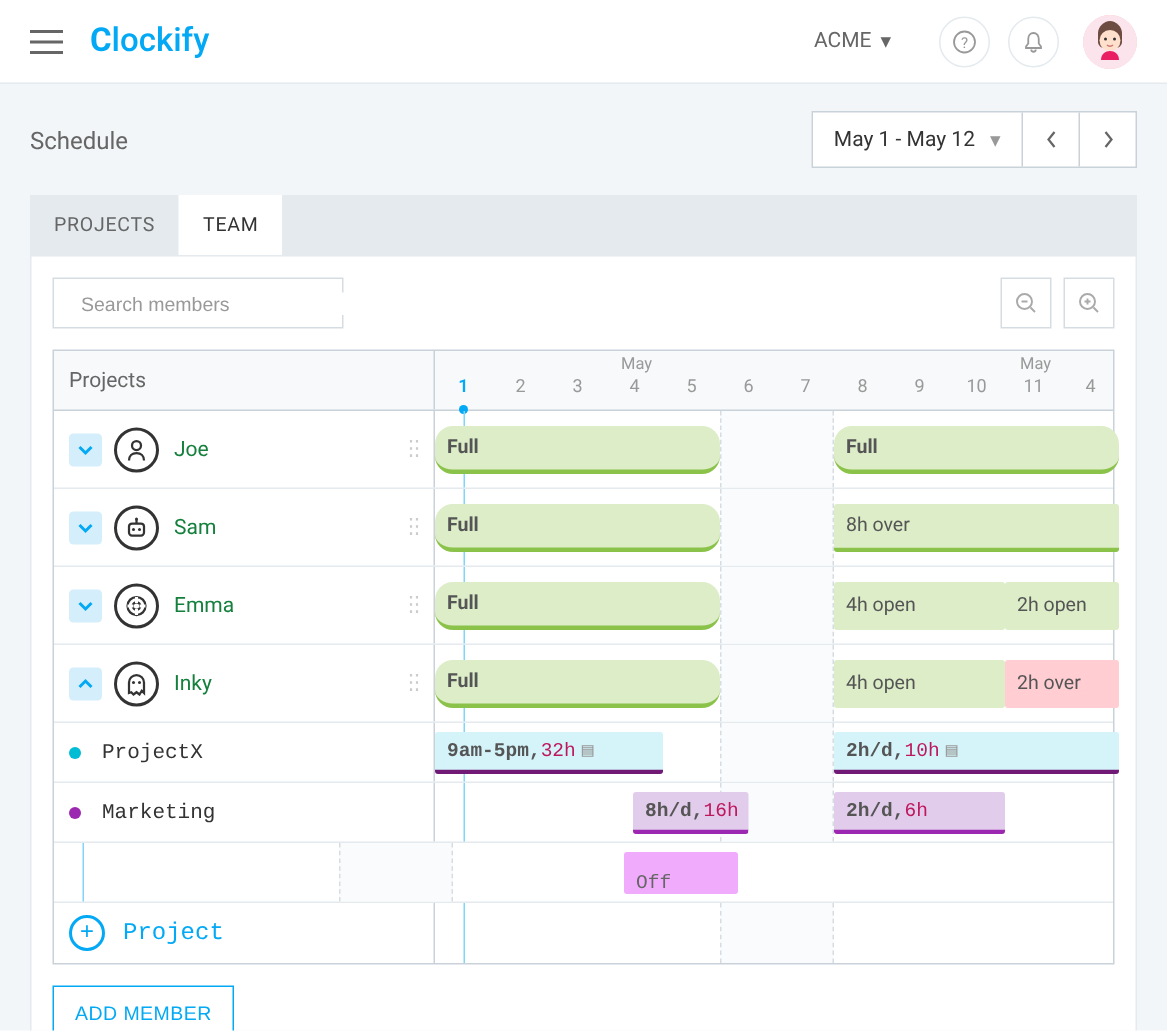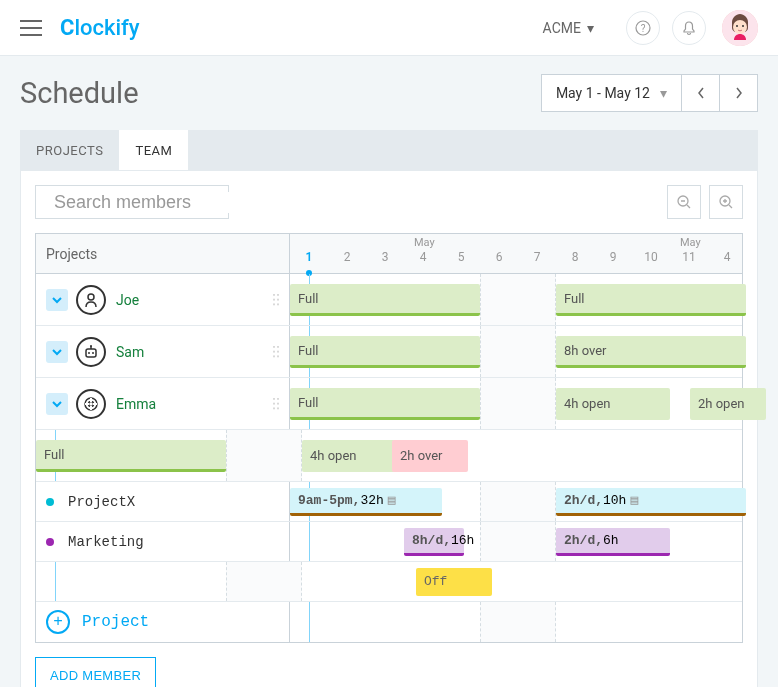--- a/index.html
+++ b/index.html
@@ -9,32 +9,32 @@
 .hamburger span { height: 2px; background: #666; }
 .logo { margin-left: 18px; font-size: 22px; font-weight: 500; color: #03a9f4; letter-spacing: 0; }
 .logo .c { font-weight: 700; }
 .spacer { flex: 1; }
 .workspace { display: flex; color: #666; font-size: 14px; margin-right: 20px; cursor: pointer; }
 .workspace .caret { margin-left: 6px; }
 .header-icon { width: 34px; height: 34px; border: 1px solid #e4eaee; border-radius: 50%; display: flex; align-items: center; justify-content: center; margin-left: 12px; cursor: pointer; color: #999; }
 .avatar { width: 36px; height: 36px; border-radius: 50%; background: #f8cdd0; margin-left: 16px; display: flex; align-items: center; justify-content: center; overflow: hidden; }
 .content { padding: 18px 20px; }
 .title-row { display: flex; align-items: center; margin-bottom: 18px; }
-.title { font-size: 29px; font-weight: 400; color: #666; flex: 1; }
+.title { font-size: 16px; font-weight: 400; color: #666; flex: 1; }
 .date-range-box { display: flex; align-items: center; border: 1px solid #c9d2d9; background: #fff; height: 38px; }
 .date-range { padding: 0 14px; display: flex; align-items: center; font-size: 14px; color: #333; cursor: pointer; }
 .date-range .caret { margin-left: 10px; color: #999; }
 .nav-btn { width: 38px; height: 100%; border-left: 1px solid #c9d2d9; display: flex; align-items: center; justify-content: center; cursor: pointer; color: #666; }
 .tabs { display: flex; background: #e4eaee; height: 40px; }
 .tab { padding: 0 16px; display: flex; align-items: center; font-size: 13px; color: #666; cursor: pointer; text-transform: uppercase; letter-spacing: 0.5px; }
 .tab.active { background: #fff; color: #333; }
 .panel { background: #fff; border: 1px solid #e4eaee; padding: 14px; }
 .search-row { display: flex; margin-bottom: 14px; }
 .search-box { display: flex; align-items: center; border: 1px solid #d5dde2; height: 34px; width: 194px; padding: 0 10px; }
-.search-box input { border: none; outline: none; flex: 1; font-size: 18px; margin-left: 8px; color: #3b82f6; }
+.search-box input { border: none; outline: none; flex: 1; font-size: 13px; margin-left: 8px; color: #3b82f6; }
 .search-box input::placeholder { color: #999; }
 .zoom-btn { width: 34px; height: 34px; border: 1px solid #d5dde2; display: flex; align-items: center; justify-content: center; margin-left: 8px; cursor: pointer; color: #999; }
 .grid { border: 1px solid #c9d2d9; }
 .grid-header { display: flex; background: #f7f9fa; height: 40px; border-bottom: 1px solid #c9d2d9; }
 .left-col { width: 254px; border-right: 1px solid #c9d2d9; display: flex; align-items: center; padding: 0 10px; font-size: 14px; color: #666; flex-shrink: 0; position: relative; }
 .grid-header .left-col { border-right: 1px solid #c9d2d9; }
 .timeline-head { flex: 1; position: relative; }
 .month-row { display: flex; height: 16px; font-size: 11px; color: #999; }
 .month-row .month { position: absolute; top: 2px; }
 .day-row { display: flex; height: 24px; }
@@ -50,29 +50,29 @@
 .user-name { font-size: 14px; color: #15803d; }
 .drag-handle { position: absolute; right: 8px; color: #ccc; cursor: grab; font-size: 14px; line-height: 5px; }
 .drag-handle::before { content: '⋮'; }
 .drag-handle::after { content: '⋮'; position: absolute; left: 4px; }
 .row-timeline { flex: 1; position: relative; display: flex; }
 .dot { width: 8px; height: 8px; border-radius: 50%; margin-right: 10px; flex-shrink: 0; }
 .sub-label { font-size: 14px; color: #333; margin-left: 4px; }
 .add-project { display: flex; align-items: center; color: #03a9f4; cursor: pointer; }
 .add-circle { width: 24px; height: 24px; border: 2px solid #03a9f4; border-radius: 50%; display: flex; align-items: center; justify-content: center; margin-right: 12px; font-size: 16px; line-height: 1; }
 .bar { position: absolute; height: 32px; top: 50%; transform: translateY(-50%); display: flex; align-items: center; padding: 0 8px; font-size: 13px; border-radius: 2px; white-space: nowrap; }
-.bar.full { background: #dcedc8; border-bottom: 3px solid #8bc34a; font-weight: 400; color: #555; }
+.bar.full { background: #dcedc8; border-bottom: 3px solid #8bc34a; font-weight: 700; color: #555; border-radius: 12px; }
 .bar.open { background: #dcedc8; border-bottom: 3px solid #8bc34a; color: #555; }
 .bar.plain { background: #dcedc8; color: #555; }
 .bar.over { background: #ffcdd2; color: #555; }
-.bar.cyan { background: #d4f4fa; border-bottom: 3px solid #a16207; color: #555; height: 28px; }
+.bar.cyan { background: #d4f4fa; border-bottom: 3px solid #701a75; color: #555; height: 28px; }
 .bar.purple { background: #e1cceb; border-bottom: 3px solid #9c27b0; color: #555; height: 28px; }
-.bar.grey { background: #fde047; color: #666; height: 28px; }
+.bar.grey { background: #f0abfc; color: #666; height: 28px; align-items: flex-end; }
 .bar .bold { font-weight: 600; }
-.bar .light { color: #000000; }
+.bar .light { color: #be185d; }
 .note-icon { margin-left: 4px; color: #999; }
 .add-member { margin-top: 14px; border: 1px solid #03a9f4; color: #03a9f4; background: #fff; padding: 10px 14px; font-size: 13px; font-weight: 500; cursor: pointer; letter-spacing: 0.3px; }
 .vline-today { position: absolute; top: 0; bottom: 0; width: 1px; background: #81d4fa; pointer-events: none; }
 .vline-weekend { position: absolute; top: 0; bottom: 0; width: 76px; background: #fafbfc; border-left: 1px dashed #d5dde2; border-right: 1px dashed #d5dde2; pointer-events: none; }
 svg { display: block; }
 </style>
 </head>
 <body>
 
 <div class="header">
@@ -261,36 +261,52 @@
           </div>
           <div class="row-timeline">
             <div class="vline-weekend" style="left:190px"></div>
             <div class="vline-today" style="left:19px"></div>
             <div class="bar full" style="left:0px;width:190px">
               <span>Full</span>
             </div>
             <div class="bar plain" style="left:266px;width:114px">
               <span>4h open</span>
             </div>
-            <div class="bar plain" style="left:400px;width:76px">
+            <div class="bar plain" style="left:380px;width:76px">
               <span>2h open</span>
             </div>
           </div>
         </div>
         <div class="grid-row">
+          <div class="row-left">
+            <div class="expand-btn">
+              <svg width="10" height="10">
+                <path d="M1 7l4-4 4 4" fill="none" stroke="#03a9f4" stroke-width="2"></path>
+              </svg>
+            </div>
+            <div class="user-icon">
+              <svg width="16" height="16" viewBox="0 0 16 16">
+                <path d="M3 14V7a5 5 0 0110 0v7l-1.5-1.5L10 15l-2-1.5L6 15l-1.5-1.5L3 14z" fill="none" stroke="#333" stroke-width="1.5"></path>
+                <circle cx="6" cy="7" r="1" fill="#333"></circle>
+                <circle cx="10" cy="7" r="1" fill="#333"></circle>
+              </svg>
+            </div>
+            <span class="user-name">Inky</span>
+            <span class="drag-handle"></span>
+          </div>
           <div class="row-timeline">
             <div class="vline-weekend" style="left:190px"></div>
             <div class="vline-today" style="left:19px"></div>
             <div class="bar full" style="left:0px;width:190px">
               <span>Full</span>
             </div>
             <div class="bar plain" style="left:266px;width:114px">
               <span>4h open</span>
             </div>
-            <div class="bar over" style="left:356px;width:76px">
+            <div class="bar over" style="left:380px;width:76px">
               <span>2h over</span>
             </div>
           </div>
         </div>
         <div class="grid-row sub">
           <div class="row-left">
             <span class="dot" style="background:#00bcd4"></span>
             <span class="sub-label">ProjectX</span>
           </div>
           <div class="row-timeline">
@@ -309,21 +325,21 @@
           </div>
         </div>
         <div class="grid-row sub">
           <div class="row-left">
             <span class="dot" style="background:#9c27b0"></span>
             <span class="sub-label">Marketing</span>
           </div>
           <div class="row-timeline">
             <div class="vline-weekend" style="left:190px"></div>
             <div class="vline-today" style="left:19px"></div>
-            <div class="bar purple" style="left:114px;width:60px">
+            <div class="bar purple" style="left:132px;width:77px">
               <span class="bold">8h/d,</span>
               <span class="light"> 16h</span>
             </div>
             <div class="bar purple" style="left:266px;width:114px">
               <span class="bold">2h/d,</span>
               <span class="light"> 6h</span>
             </div>
           </div>
         </div>
         <div class="grid-row sub">

